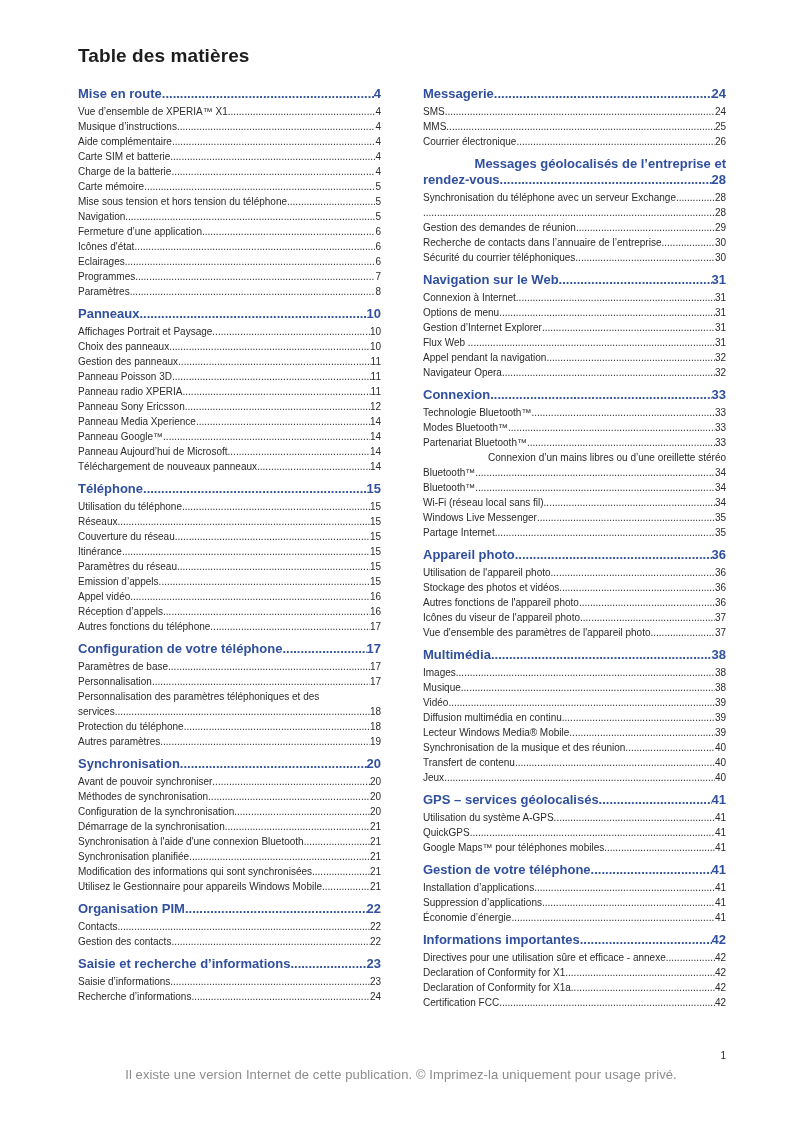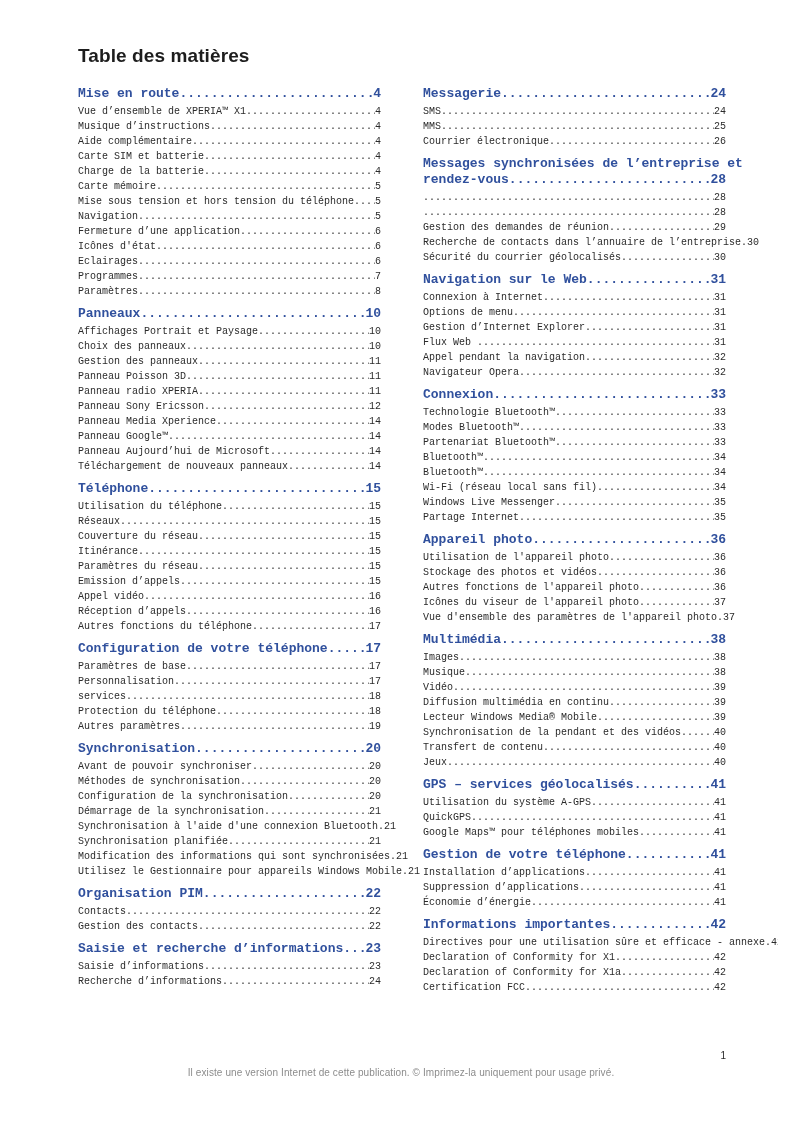--- a/index.html
+++ b/index.html
@@ -26,22 +26,22 @@
     white-space: nowrap;
   }
   .columns {
     position: absolute;
     left: 78px;
     top: 86px;
     width: 648px;
     display: flex;
     align-items: flex-start;
   }
-  .col { width: 303px; flex: 0 0 303px; font-family: Liberation Mono, monospace; }
-  .col + .col { margin-left: 42px; }
+  .col { width: 303px; flex: 0 0 303px; }
+  .col + .col { margin-left: 42px; text-align: right; }
 
   .toc-section + .toc-section { margin-top: 7px; }
 
   .heading-block {
     color: var(--heading-color);
     font-weight: bold;
     font-size: 13px;
     line-height: 16px;
     margin-bottom: 2px;
   }
@@ -69,21 +69,21 @@
     text-align: right;
     font-size: 10px;
     color: #2B2B2B;
   }
   .footer {
     position: absolute;
     top: 1067px;
     left: 0;
     width: 802px;
     text-align: center;
-    font-size: 10px;
+    font-size: 13px;
     color: var(--footer-color);
     letter-spacing: 0.1px;
   }
 </style>
 </head>
 <body>
 
 <div class="page" style="--heading-color: #30509D; --text-color: #2B2B2B; --footer-color: #8C8C8C;">
   <h1 class="title">Table des matières</h1>
   <div class="columns">
@@ -355,20 +355,21 @@
             </div>
           </div>
           <div class="entry-block">
             <div class="row">
               <span class="lbl">Personnalisation</span>
               <span class="dots">............................................................................................................................................................................................................................................................................................................</span>
               <span class="pg">17</span>
             </div>
           </div>
           <div class="entry-block">
+            <div class="pre-line">Personnalisation des paramètres téléphoniques et des</div>
             <div class="row">
               <span class="lbl">services</span>
               <span class="dots">............................................................................................................................................................................................................................................................................................................</span>
               <span class="pg">18</span>
             </div>
           </div>
           <div class="entry-block">
             <div class="row">
               <span class="lbl">Protection du téléphone</span>
               <span class="dots">............................................................................................................................................................................................................................................................................................................</span>
@@ -521,29 +522,30 @@
           <div class="entry-block">
             <div class="row">
               <span class="lbl">Courrier électronique</span>
               <span class="dots">............................................................................................................................................................................................................................................................................................................</span>
               <span class="pg">26</span>
             </div>
           </div>
         </div>
         <div class="toc-section">
           <div class="heading-block">
-            <div class="pre-line">Messages synchronisées de l’entreprise et</div>
+            <div class="pre-line">Messages géolocalisés de l’entreprise et</div>
             <div class="row">
               <span class="lbl">rendez-vous</span>
               <span class="dots">............................................................................................................................................................................................................................................................................................................</span>
               <span class="pg">28</span>
             </div>
           </div>
           <div class="entry-block">
             <div class="row">
+              <span class="lbl">Synchronisation du téléphone avec un serveur Exchange</span>
               <span class="dots">............................................................................................................................................................................................................................................................................................................</span>
               <span class="pg">28</span>
             </div>
           </div>
           <div class="entry-block">
             <div class="row">
               <span class="dots">............................................................................................................................................................................................................................................................................................................</span>
               <span class="pg">28</span>
             </div>
           </div>
@@ -556,21 +558,21 @@
           </div>
           <div class="entry-block">
             <div class="row">
               <span class="lbl">Recherche de contacts dans l’annuaire de l’entreprise</span>
               <span class="dots">............................................................................................................................................................................................................................................................................................................</span>
               <span class="pg">30</span>
             </div>
           </div>
           <div class="entry-block">
             <div class="row">
-              <span class="lbl">Sécurité du courrier géolocalisés</span>
+              <span class="lbl">Sécurité du courrier téléphoniques</span>
               <span class="dots">............................................................................................................................................................................................................................................................................................................</span>
               <span class="pg">30</span>
             </div>
           </div>
         </div>
         <div class="toc-section">
           <div class="heading-block">
             <div class="row">
               <span class="lbl">Navigation sur le Web</span>
               <span class="dots">............................................................................................................................................................................................................................................................................................................</span>
@@ -643,20 +645,21 @@
             </div>
           </div>
           <div class="entry-block">
             <div class="row">
               <span class="lbl">Partenariat Bluetooth™</span>
               <span class="dots">............................................................................................................................................................................................................................................................................................................</span>
               <span class="pg">33</span>
             </div>
           </div>
           <div class="entry-block">
+            <div class="pre-line">Connexion d’un mains libres ou d’une oreillette stéréo</div>
             <div class="row">
               <span class="lbl">Bluetooth™</span>
               <span class="dots">............................................................................................................................................................................................................................................................................................................</span>
               <span class="pg">34</span>
             </div>
           </div>
           <div class="entry-block">
             <div class="row">
               <span class="lbl">Bluetooth™</span>
               <span class="dots">............................................................................................................................................................................................................................................................................................................</span>
@@ -767,21 +770,21 @@
           </div>
           <div class="entry-block">
             <div class="row">
               <span class="lbl">Lecteur Windows Media® Mobile</span>
               <span class="dots">............................................................................................................................................................................................................................................................................................................</span>
               <span class="pg">39</span>
             </div>
           </div>
           <div class="entry-block">
             <div class="row">
-              <span class="lbl">Synchronisation de la pendant et des vidéos</span>
+              <span class="lbl">Synchronisation de la musique et des réunion</span>
               <span class="dots">............................................................................................................................................................................................................................................................................................................</span>
               <span class="pg">40</span>
             </div>
           </div>
           <div class="entry-block">
             <div class="row">
               <span class="lbl">Transfert de contenu</span>
               <span class="dots">............................................................................................................................................................................................................................................................................................................</span>
               <span class="pg">40</span>
             </div>

